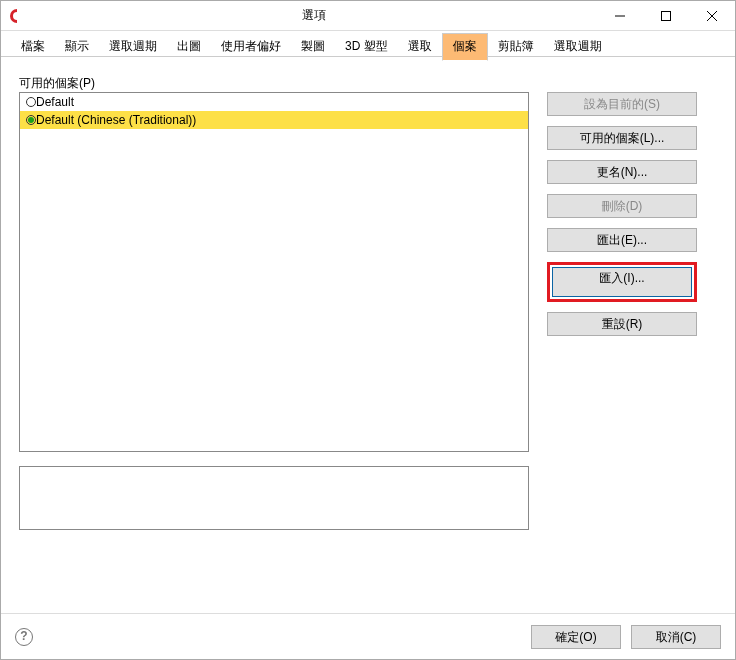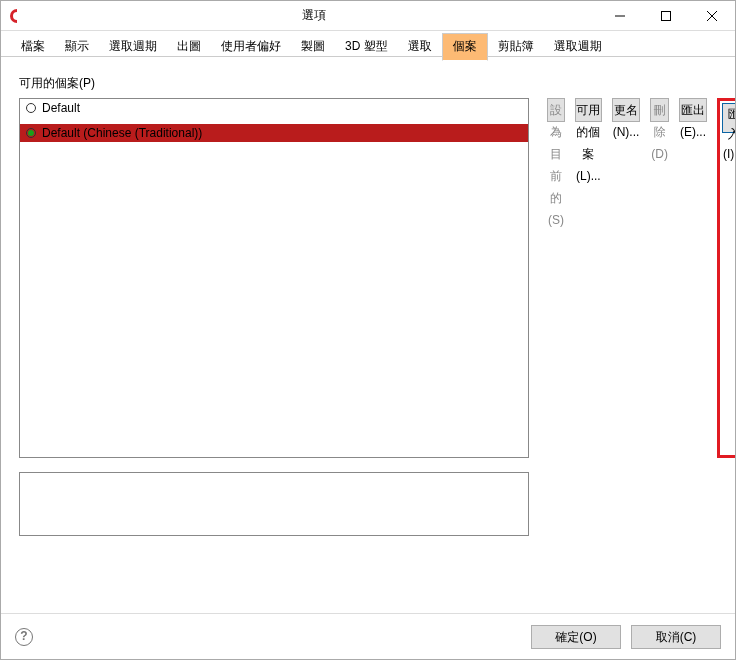--- a/index.html
+++ b/index.html
@@ -9,30 +9,30 @@
   .app-icon { width: 16px; height: 16px; margin-right: 6px; }
   .title-text { flex: 1; font-size: 12px; color: #000; text-align: center; }
   .win-ctl { width: 46px; height: 30px; display: flex; align-items: center; justify-content: center; }
   .win-ctl svg { display: block; }
 
   .tabs-row { display: flex; align-items: center; height: 26px; padding: 4px 10px 0 10px; border-bottom: 1px solid #ccc; gap: 0; }
   .tab { padding: 4px 10px 5px 10px; color: #000; cursor: default; position: relative; top: 1px; }
   .tab.active { border: 1px solid #ccc; border-bottom: 1px solid #fff; background: #fdba74; }
 
   .content { padding: 18px 18px 0 18px; }
-  .section-label { margin-bottom: 6px; }
+  .section-label { }
 
   .main-row { display: flex; gap: 18px; }
   .listbox { width: 510px; height: 360px; border: 1px solid #888; background: #fff; }
-  .list-item { display: flex; align-items: center; padding: 2px 6px; gap: 6px; height: 18px; text-align: right; }
-  .list-item.selected { background: #b91c1c; margin-top: 7px; }
+  .list-item { display: flex; align-items: center; padding: 2px 6px; height: 18px; text-align: right; }
+  .list-item.selected { background: #fde047; }
   .radio-dot { width: 10px; height: 10px; border: 1px solid #333; border-radius: 50%; display: inline-block; position: relative; }
   .radio-dot.filled::after { content: ""; position: absolute; inset: 1px; border-radius: 50%; background: #1aa01a; }
 
-  .side-buttons { display: flex; flex-direction: row; gap: 10px; width: 150px; }
+  .side-buttons { display: flex; flex-direction: column; gap: 10px; width: 150px; }
   .btn { height: 24px; border: 1px solid #adadad; background: #e1e1e1; text-align: center; line-height: 22px; cursor: default; }
   .btn.disabled { color: #888; background: #e1e1e1; }
   .btn:not(.disabled) { color: #000; }
   .highlight-wrap { border: 3px solid #e11b22; padding: 2px; }
   .highlight-wrap .btn { border: 1px solid #0a64a4; background: #e1e1e1; }
   .inner-blue { border: 1px solid #1a7fd6; margin: 0; height: 30px; line-height: 20px; }
 
   .hint-box { width: 510px; height: 64px; border: 1px solid #888; margin-top: 14px; }
 
   .footer { position: absolute; bottom: 0; left: 0; right: 0; height: 46px; border-top: 1px solid #ddd; display: flex; align-items: center; padding: 0 14px; gap: 10px; background: #fff; }

